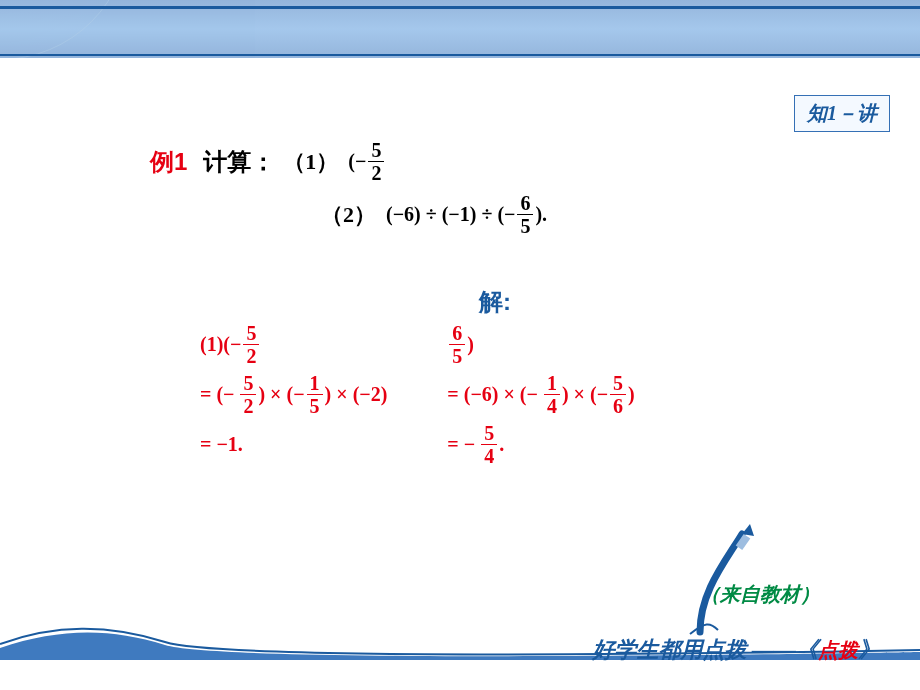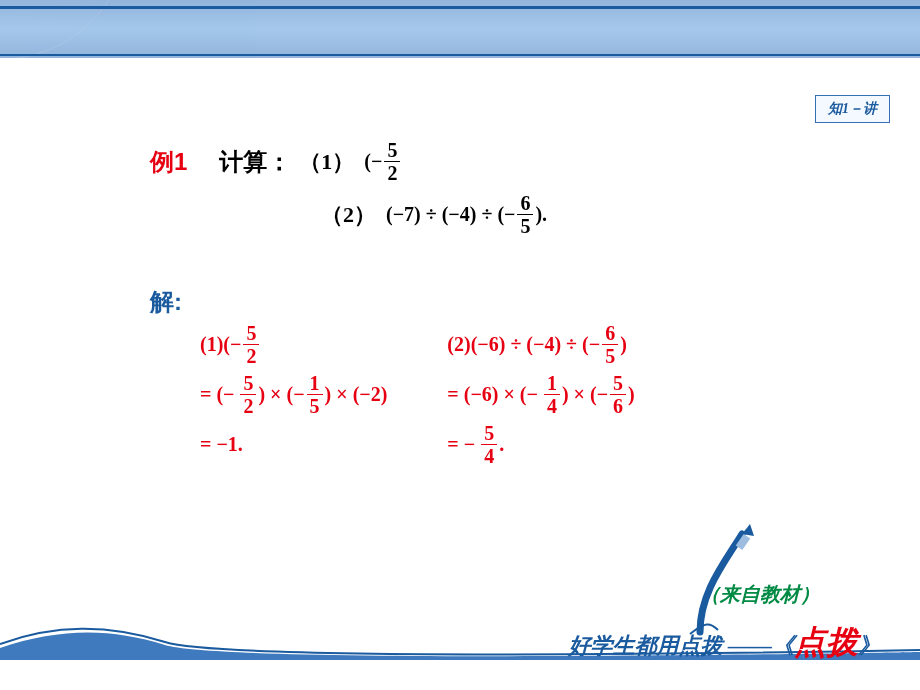--- a/index.html
+++ b/index.html
@@ -44,42 +44,42 @@
       border: 1px solid #6aa0d0;
       left: -130px; top: -200px;
       background: radial-gradient(circle, rgba(120,180,230,.2) 0, rgba(60,120,190,.1) 100%);
     }
     .badge {
       position: absolute;
       top: 95px; right: 30px;
       border: 1px solid #3570b5;
       background: #f4f9ff;
       padding: 4px 12px;
-      font-size: 14px;
+      font-size: 20px;
       font-style: italic;
       font-weight: bold;
       color: #1a5a9e;
       font-family: "KaiTi","楷体",serif;
     }
     .content {
       position: absolute;
-      top: 140px; left: 150px; right: 80px;
+      top: 140px; left: 150px; right: 80px; text-align: center;
     }
     .example-label {
       color: #e60012;
       font-weight: bold;
       font-size: 24px;
       font-family: "SimHei","黑体",sans-serif;
     }
     .calc-label {
       color: #000;
       font-weight: bold;
       font-size: 24px;
       font-family: "SimHei","黑体",sans-serif;
-      margin-left: 32px;
+      margin-left: 16px;
     }
     .row { display: flex; align-items: center; margin-bottom: 10px; }
     .num-label {
       font-weight: bold;
       font-size: 22px;
       font-family: "SimSun",serif;
       color: #000;
       margin-left: 8px;
       margin-right: 10px;
     }
@@ -143,21 +143,21 @@
     .tagline {
       position: absolute;
       bottom: 25px;
       right: 40px;
       font-size: 22px;
       font-weight: bold;
       font-family: "KaiTi","楷体",serif;
       font-style: italic;
       color: #1a5a9e;
     }
-    .tagline .red { color: #e60012; font-family: "STXingkai","华文行楷",serif; font-size:32px;}
+    .tagline .red { color: #e60012; font-family: "STXingkai","华文行楷",serif; font-size:20px;}
   </style>
 </head>
 <body>
 
 <div class="header-bar">
   <div class="header-quarter">
     <div class="quarter-circle"></div>
   </div>
 </div>
 <div class="header-line-top"></div>
@@ -174,21 +174,21 @@
       <span>(−</span>
       <span class="frac">
           <span class="num">5</span>
           <span class="den">2</span>
         </span>
     </span>
   </div>
   <div class="row row2">
     <span class="num-label">（2）</span>
     <span class="math">
-      <span>(−7) ÷ (−4) ÷ (−</span>
+      <span>(−6) ÷ (−1) ÷ (−</span>
       <span class="frac">
           <span class="num">6</span>
           <span class="den">5</span>
         </span>
       <span>).</span>
     </span>
   </div>
 
   <span class="solution-label">解:</span>
 
@@ -218,21 +218,20 @@
         <span>) × (−2)</span>
       </span>
         </div>
       <div class="sol-line">
           <span class="math">= −1.</span>
         </div>
     </div>
     <div class="sol-col">
       <div class="sol-line">
           <span class="math">
-        <span>(2)(−6) ÷ (−4) ÷ (−</span>
         <span class="frac">
               <span class="num">6</span>
               <span class="den">5</span>
             </span>
         <span>)</span>
       </span>
         </div>
       <div class="sol-line">
           <span class="math">
         <span class="eq">= (−6) × (−</span>

